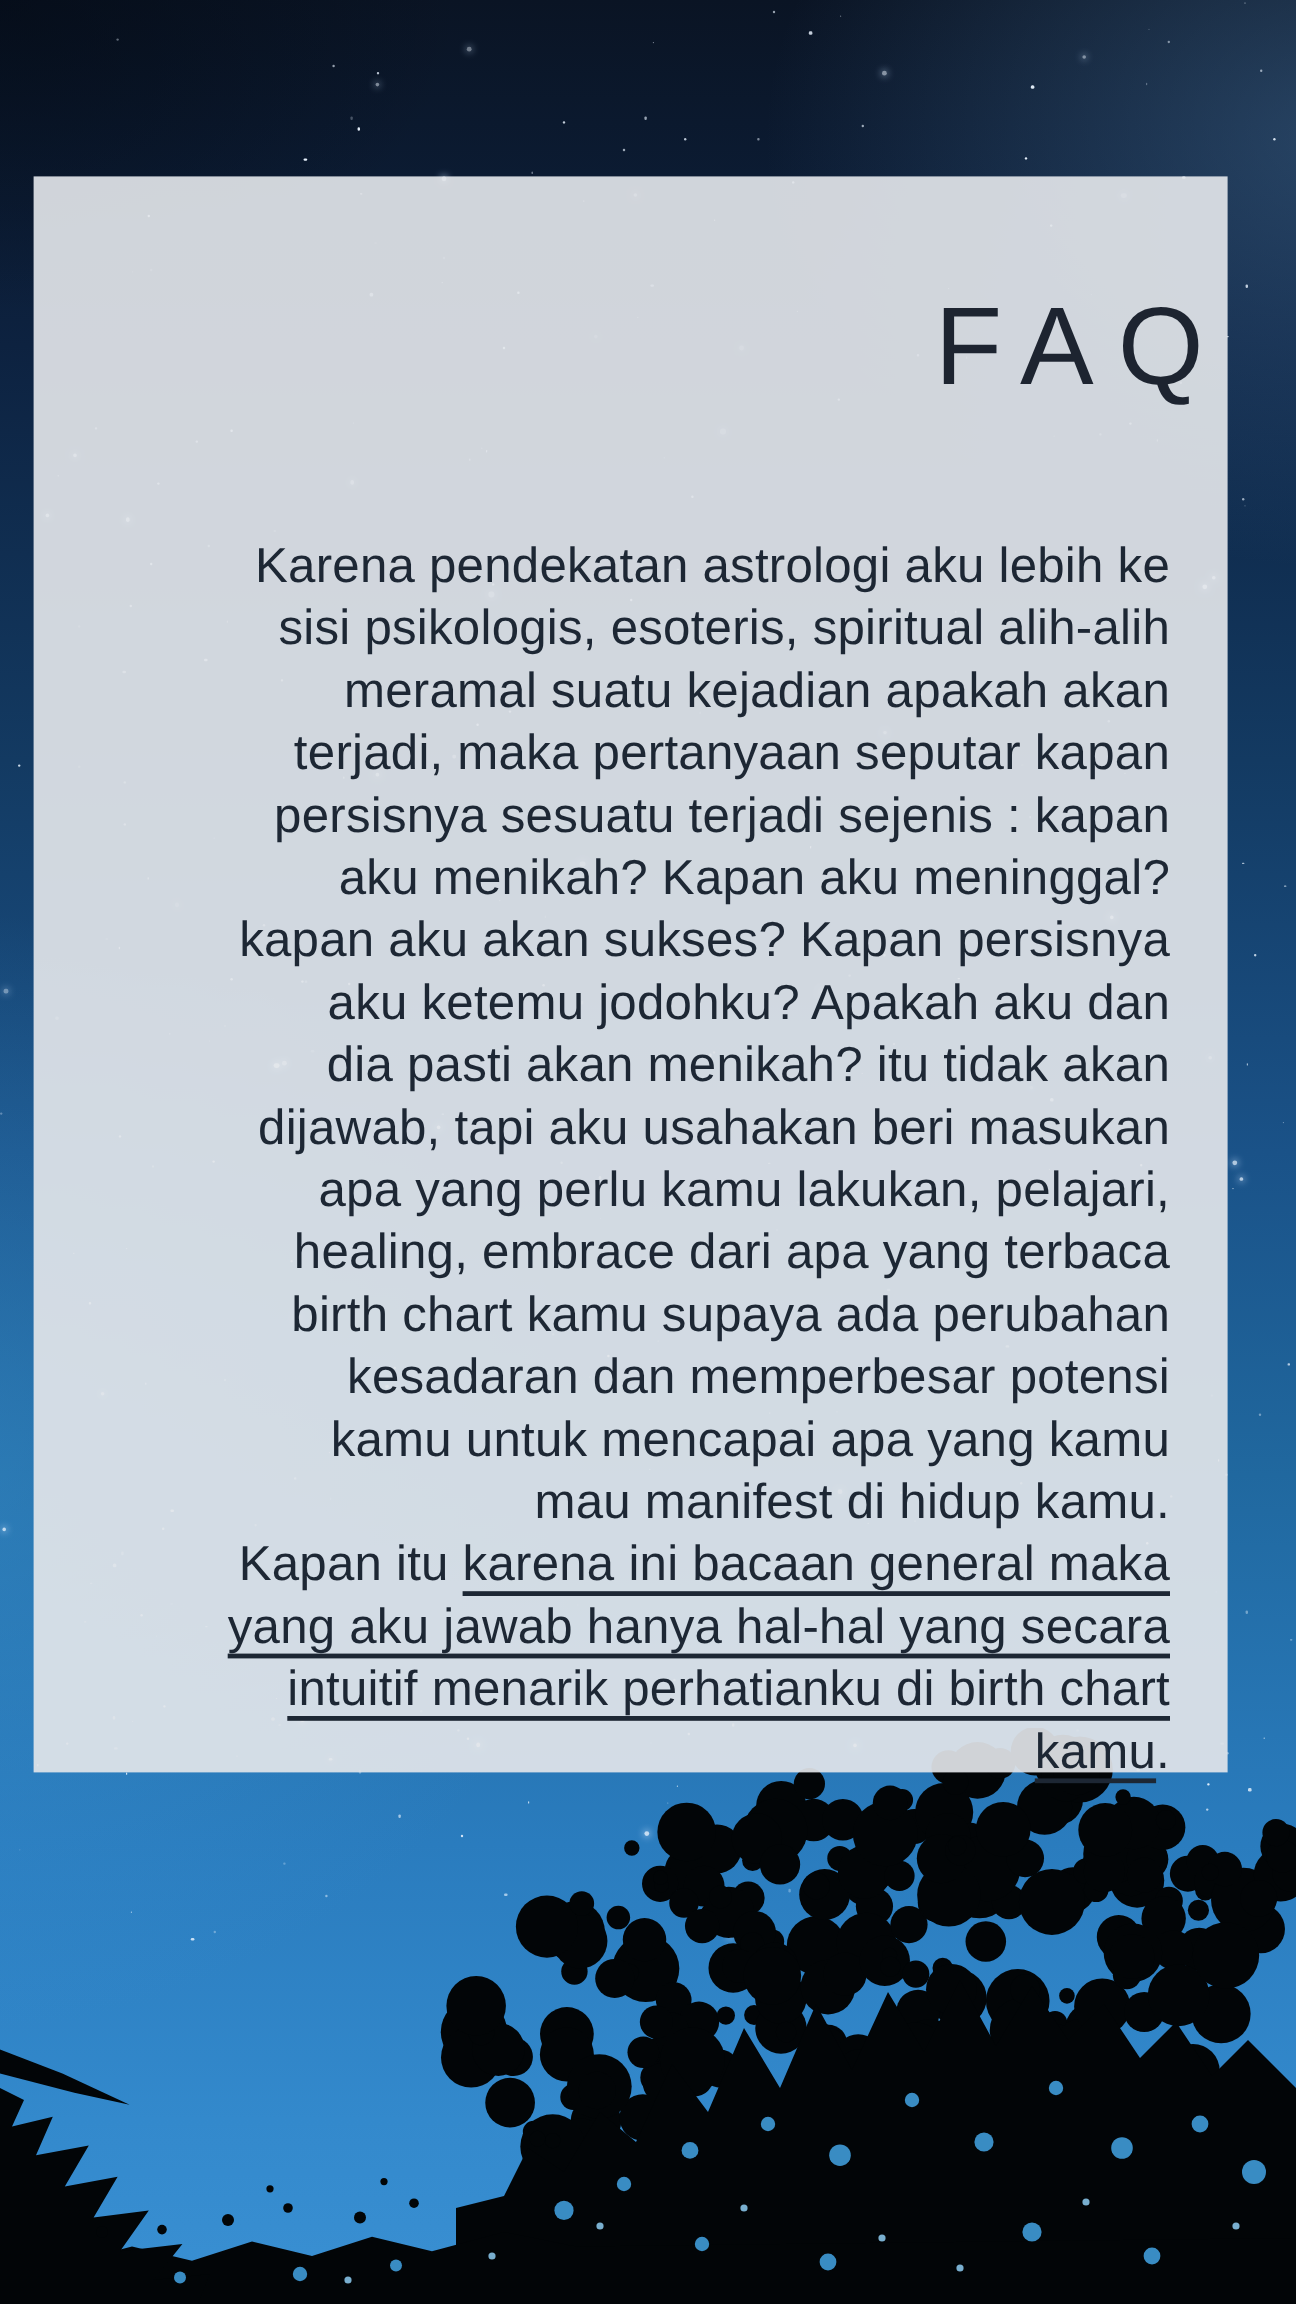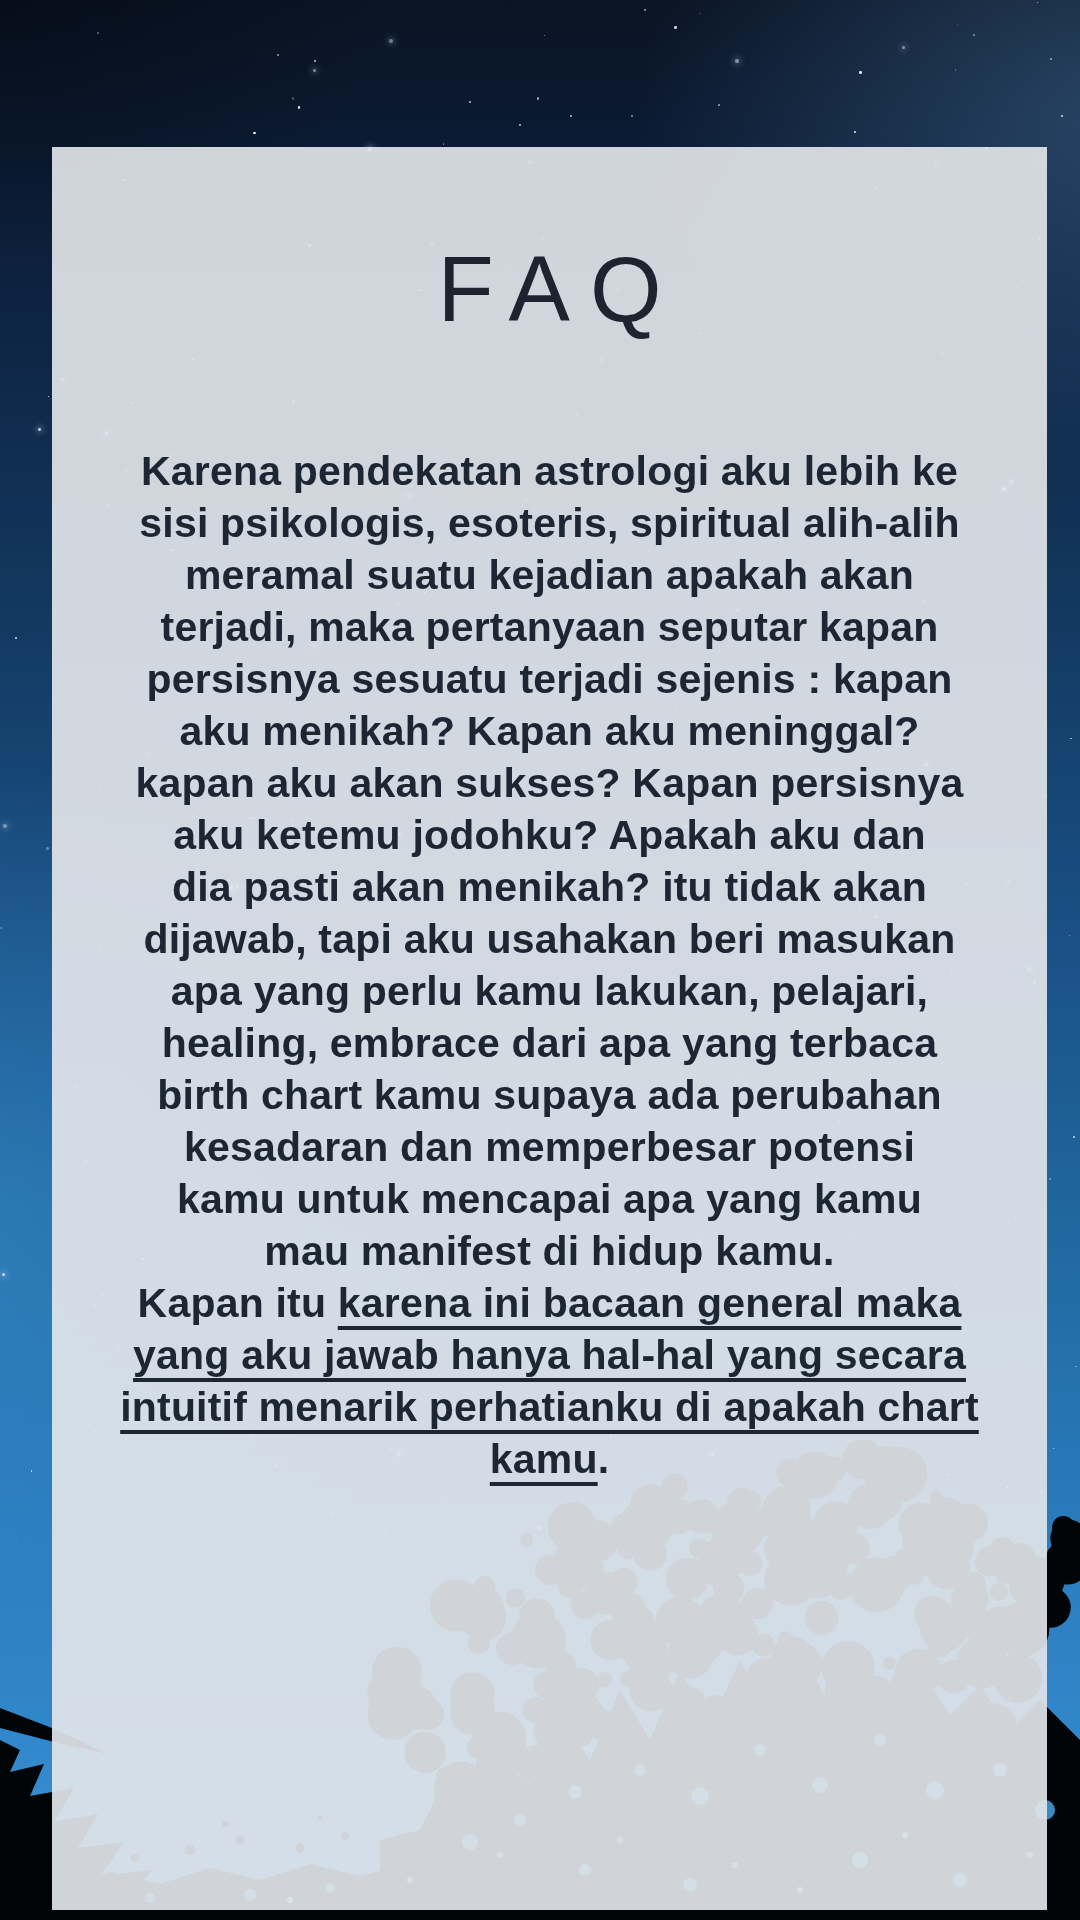--- a/index.html
+++ b/index.html
@@ -34,28 +34,28 @@
   #trees {
     position: absolute;
     left: 0;
     bottom: 0;
     width: 1080px;
     height: 480px;
     z-index: 2;
   }
   .card {
     position: absolute;
-    left: 52px;
+    left: 28px;
     top: 147px;
     width: 995px;
-    height: 1763px;
+    height: 1330px;
     background: rgba(226, 229, 233, 0.92);
     z-index: 3;
     box-sizing: border-box;
-    text-align: center;
+    text-align: right;
   }
   .title {
     margin: 96px 0 0 0;
     font-size: 92px;
     line-height: 1;
     font-weight: 300;
     letter-spacing: 20px;
     color: #1d2430;
     text-indent: 20px; 
   }
@@ -70,21 +70,20 @@
     font-size: 42px;
     line-height: 52px;
     font-weight: bold;
     letter-spacing: 0.5px;
   }
   .answer {
     margin: 0;
     font-size: 41px;
     line-height: 52px;
     letter-spacing: 0.2px;
-    font-weight: bold;
   }
   .underlined {
     text-decoration: underline;
     text-decoration-thickness: 3.5px;
     text-underline-offset: 9px;
     text-decoration-color: #1d2734;
   }
 </style>
 </head>
 <body>
@@ -728,18 +727,18 @@
 dia pasti akan menikah? itu tidak akan
 dijawab, tapi aku usahakan beri masukan
 apa yang perlu kamu lakukan, pelajari,
 healing, embrace dari apa yang terbaca
 birth chart kamu supaya ada perubahan
 kesadaran dan memperbesar potensi
 kamu untuk mencapai apa yang kamu
 mau manifest di hidup kamu.
 </span><span>Kapan itu </span><span class="underlined">karena ini bacaan general maka
 yang aku jawab hanya hal-hal yang secara
-intuitif menarik perhatianku di apakah chart
+intuitif menarik perhatianku di birth chart
 kamu</span><span>.</span></p>
     </div>
   </div>
 
 </div>
 
 </body></html>

